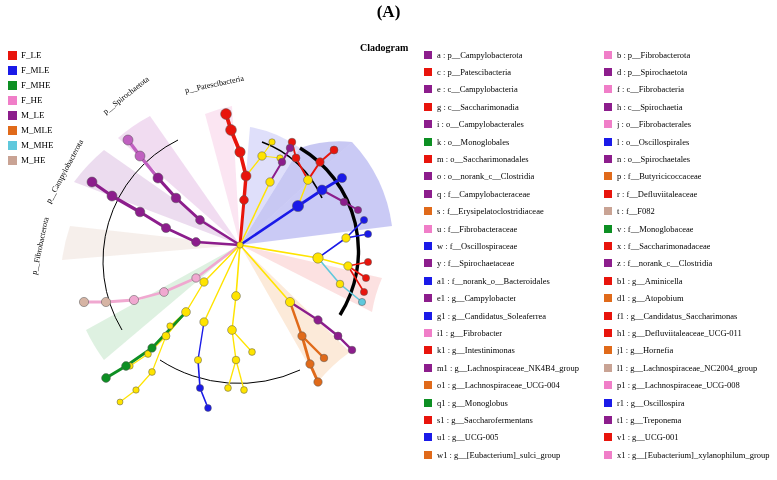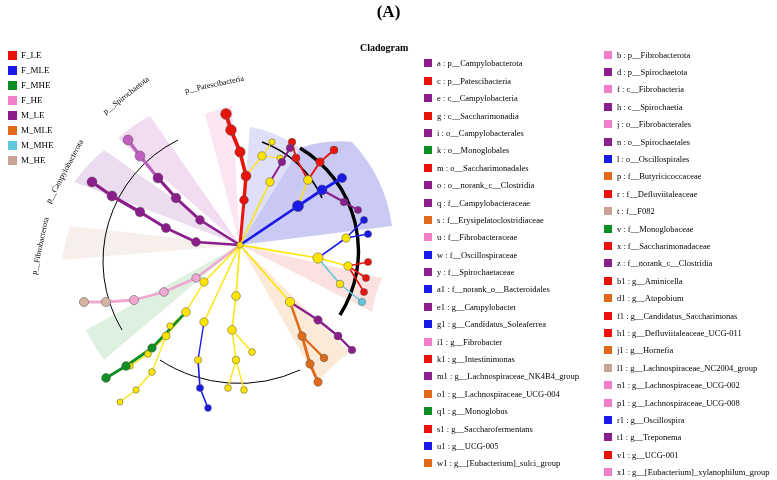--- a/index.html
+++ b/index.html
@@ -481,28 +481,28 @@
       </div>
     <div class="taxa-row">
         <span class="taxa-swatch" style="background:#8c1d8c"></span>
         <span class="taxa-label">h : c__Spirochaetia</span>
       </div>
     <div class="taxa-row">
         <span class="taxa-swatch" style="background:#f07ec8"></span>
         <span class="taxa-label">j : o__Fibrobacterales</span>
       </div>
     <div class="taxa-row">
-        <span class="taxa-swatch" style="background:#8c1d8c"></span>
-        <span class="taxa-label">n : o__Spirochaetales</span>
-      </div>
-    <div class="taxa-row">
         <span class="taxa-swatch" style="background:#1a1ae8"></span>
         <span class="taxa-label">l : o__Oscillospirales</span>
       </div>
     <div class="taxa-row">
+        <span class="taxa-swatch" style="background:#8c1d8c"></span>
+        <span class="taxa-label">n : o__Spirochaetales</span>
+      </div>
+    <div class="taxa-row">
         <span class="taxa-swatch" style="background:#e06a1a"></span>
         <span class="taxa-label">p : f__Butyricicoccaceae</span>
       </div>
     <div class="taxa-row">
         <span class="taxa-swatch" style="background:#e8140c"></span>
         <span class="taxa-label">r : f__Defluviitaleaceae</span>
       </div>
     <div class="taxa-row">
         <span class="taxa-swatch" style="background:#c9a394"></span>
         <span class="taxa-label">t : f__F082</span>
@@ -538,24 +538,20 @@
     <div class="taxa-row">
         <span class="taxa-swatch" style="background:#e06a1a"></span>
         <span class="taxa-label">j1 : g__Hornefia</span>
       </div>
     <div class="taxa-row">
         <span class="taxa-swatch" style="background:#c9a394"></span>
         <span class="taxa-label">l1 : g__Lachnospiraceae_NC2004_group</span>
       </div>
     <div class="taxa-row">
         <span class="taxa-swatch" style="background:#f07ec8"></span>
-        <span class="taxa-label">n1 : g__Lachnospiraceae_UCG-002</span>
-      </div>
-    <div class="taxa-row">
-        <span class="taxa-swatch" style="background:#f07ec8"></span>
         <span class="taxa-label">p1 : g__Lachnospiraceae_UCG-008</span>
       </div>
     <div class="taxa-row">
         <span class="taxa-swatch" style="background:#1a1ae8"></span>
         <span class="taxa-label">r1 : g__Oscillospira</span>
       </div>
     <div class="taxa-row">
         <span class="taxa-swatch" style="background:#8c1d8c"></span>
         <span class="taxa-label">t1 : g__Treponema</span>
       </div>

